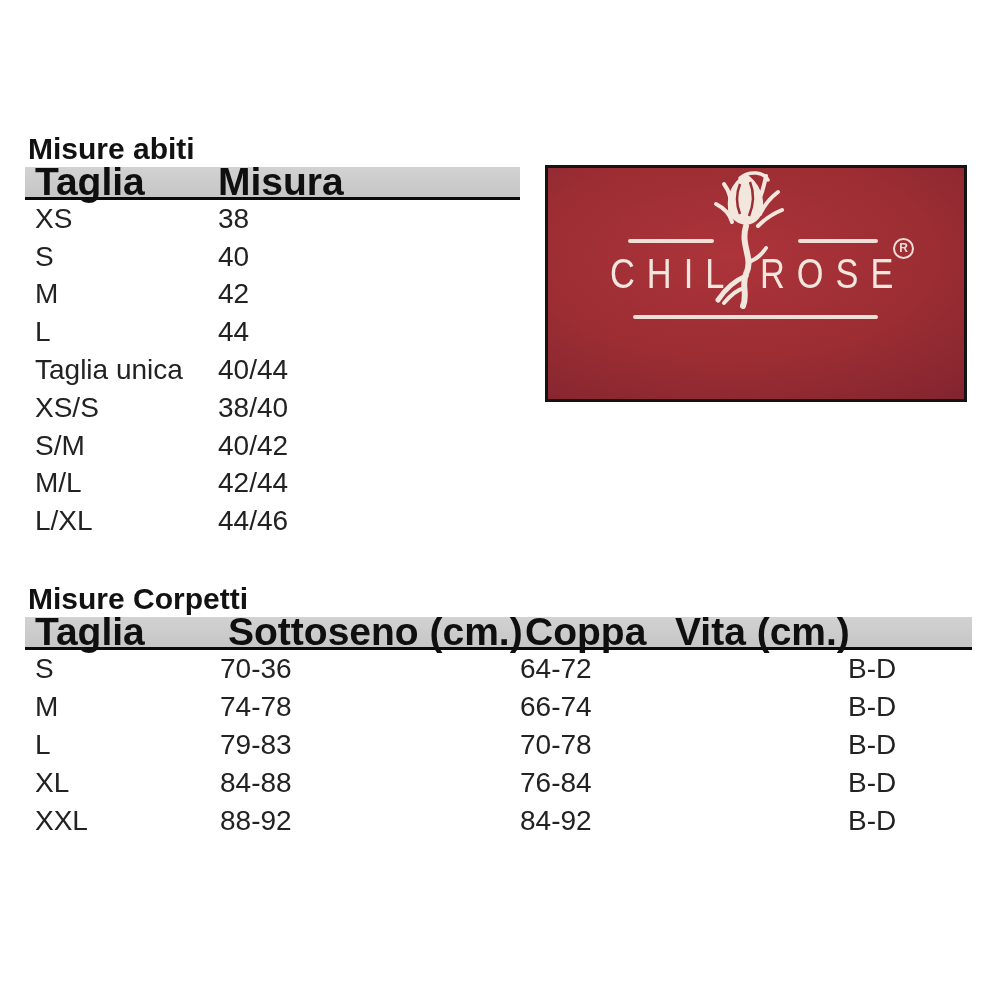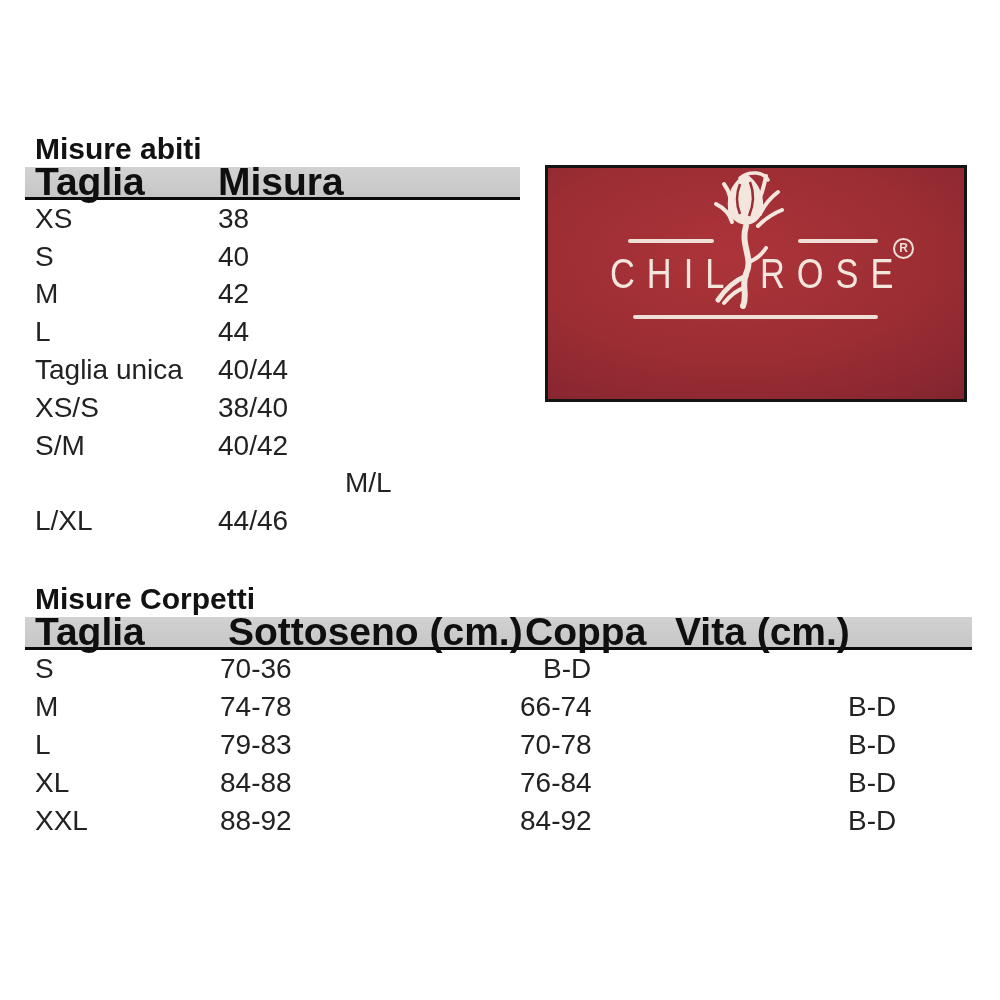--- a/index.html
+++ b/index.html
@@ -5,21 +5,21 @@
   * { margin:0; padding:0; box-sizing:border-box; }
   html,body { background:#ffffff; }
   body { font-family:"Liberation Sans","DejaVu Sans",sans-serif; }
   .canvas {
     position:relative; width:1000px; height:1000px; background:#ffffff;
     overflow:hidden; color:#1c1c1c;
   }
 
   
   .sec-title {
-    position:absolute; left:35px; font-size:30px; font-weight:bold;
+    position:absolute; left:28px; font-size:30px; font-weight:bold;
     color:#121212; letter-spacing:0px; white-space:nowrap;
   }
   .t-abiti   { top:132px; }
   .t-corpetti{ top:582px; }
 
   
   .sizetable { position:absolute; }
   .thead {
     display:flex; align-items:center; height:33px;
     background:linear-gradient(#d2d2d2,#c6c6c6);
@@ -110,20 +110,21 @@
     <div class="trow">
       <div class="td c1">XS/S</div>
       <div class="td c2">38/40</div>
     </div>
     <div class="trow">
       <div class="td c1">S/M</div>
       <div class="td c2">40/42</div>
     </div>
     <div class="trow">
       <div class="td c1">M/L</div>
+      <div class="td c2">42/44</div>
     </div>
     <div class="trow">
       <div class="td c1">L/XL</div>
       <div class="td c2">44/46</div>
     </div>
   </div>
 
   <div class="logo">
     <span class="logo-line line-top-left"></span>
     <span class="logo-line line-top-right"></span>
@@ -163,20 +164,21 @@
   <div class="sizetable corpetti">
     <div class="thead">
       <div class="th c1">Taglia</div>
       <div class="th c2">Sottoseno (cm.)</div>
       <div class="th c4">Coppa</div>
       <div class="th c3">Vita (cm.)</div>
     </div>
     <div class="trow">
       <div class="td c1">S</div>
       <div class="td c2">70-36</div>
+      <div class="td c3">64-72</div>
       <div class="td c4">B-D</div>
     </div>
     <div class="trow">
       <div class="td c1">M</div>
       <div class="td c2">74-78</div>
       <div class="td c3">66-74</div>
       <div class="td c4">B-D</div>
     </div>
     <div class="trow">
       <div class="td c1">L</div>

